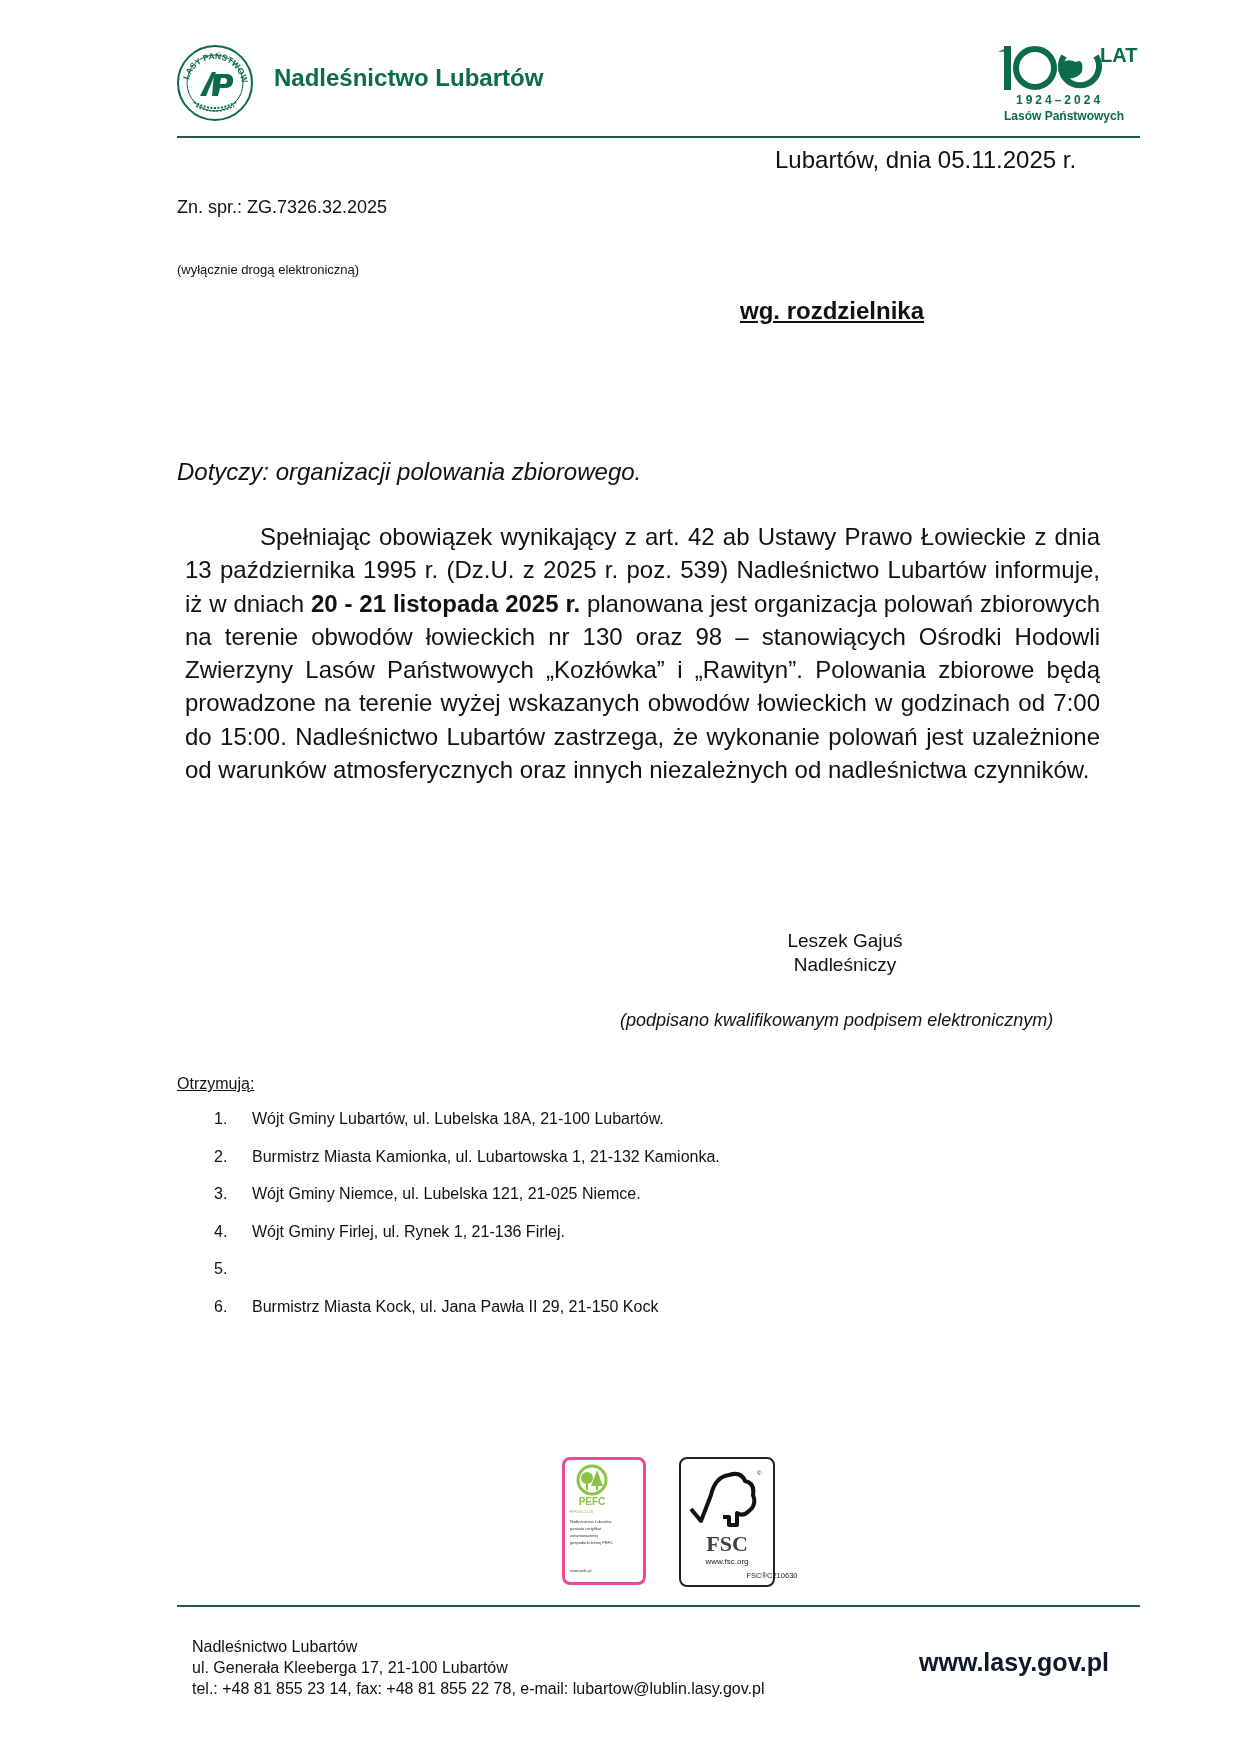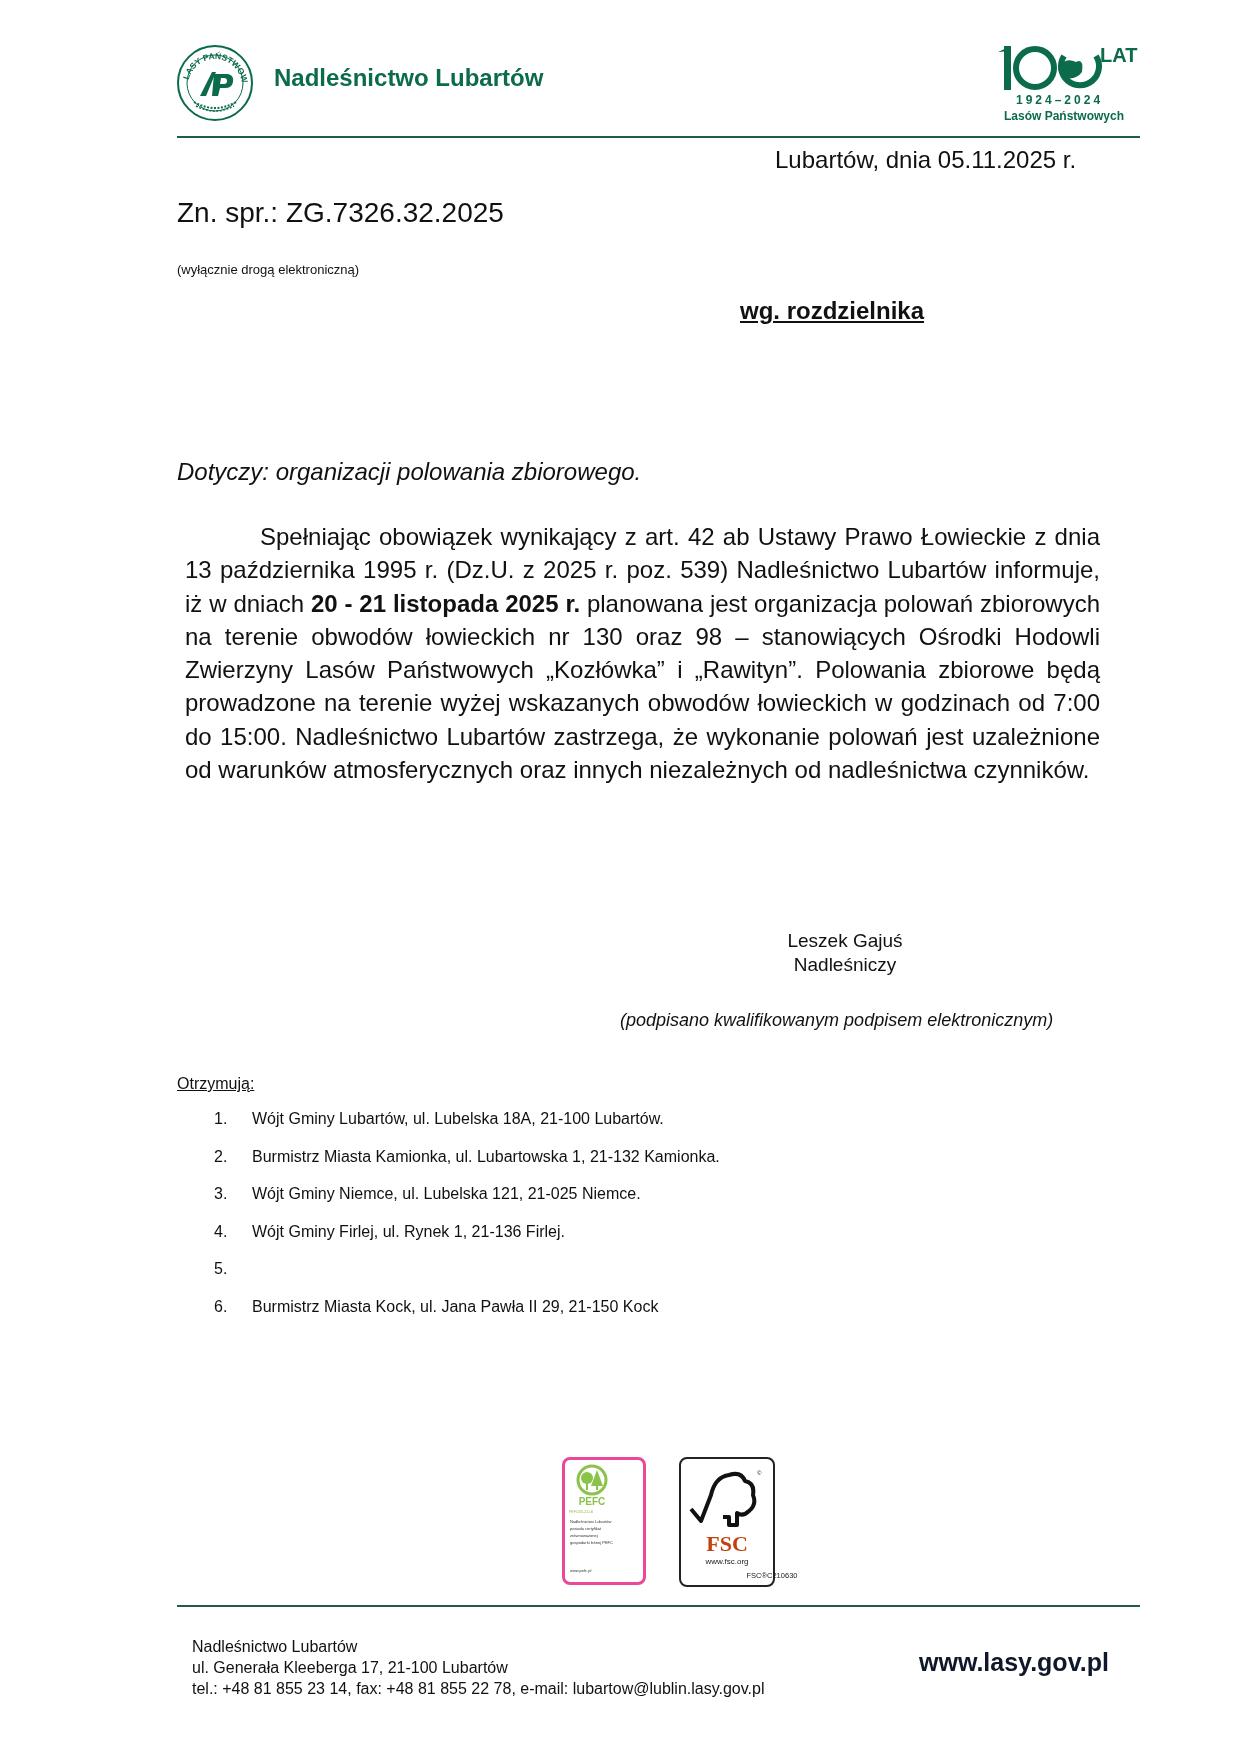--- a/index.html
+++ b/index.html
@@ -2,21 +2,21 @@
 <html><head>
 <meta charset="utf-8">
 <style>
   html, body { margin:0; padding:0; background:#ffffff; }
   body { width:1241px; height:1754px; position:relative; overflow:hidden;
          font-family:"Liberation Sans", sans-serif; color:#111; }
   .abs { position:absolute; }
   .hr { position:absolute; height:2px; background:#1f5c4a; }
   .org-name { left:274px; top:64px; font-size:24px; font-weight:bold; color:#0b6b4b; white-space:nowrap; }
   .date { left:775px; top:146px; font-size:24px; white-space:nowrap; }
-  .ref { left:177px; top:197px; font-size:28px; white-space:nowrap; }
+  .ref { left:177px; top:197px; font-size:18px; white-space:nowrap; }
   .ref-sub { left:177px; top:225px; font-size:13px; white-space:nowrap;margin-top:37px; }
   .recipient-head { left:740px; top:297px; font-size:24px; font-weight:bold; text-decoration:underline; white-space:nowrap; }
   .subject { left:177px; top:458px; font-size:24px; font-style:italic; white-space:nowrap; }
   .body-text { left:177px; top:512px; width:915px; font-size:24px; line-height:33.3px; text-align:justify; text-indent:75px; margin:8px; }
   .body-text b { font-weight:bold; }
   .sig-name { left:700px; top:929px; width:290px; text-align:center; font-size:19px; line-height:24px; }
   .sig-note { left:620px; top:1010px; font-size:18px; font-style:italic; white-space:nowrap; }
   .rec-label { left:177px; top:1075px; font-size:16px; text-decoration:underline; white-space:nowrap; }
   .rec-list { left:214px; top:1110px; list-style:none; margin:0; padding:0; font-size:16px; }
   .rec-list li { height:37.5px; display:flex; white-space:nowrap; }
@@ -113,21 +113,21 @@
   <div style="position:absolute;left:4px;top:50px;font-size:3.5px;color:#8bc34a;white-space:nowrap;">PEFC/05-21-06</div>
   <div style="position:absolute;left:5px;top:58px;width:44px;font-size:4px;line-height:7px;color:#333;">Nadleśnictwo Lubartów posiada certyfikat zrównoważonej gospodarki leśnej PEFC</div>
   <div style="position:absolute;left:5px;top:108px;font-size:4px;color:#333;">www.pefc.pl</div>
 </div>
 
 <div class="abs cert-fsc">
   <svg width="92" height="72" viewBox="0 0 92 72" style="position:absolute;left:0;top:6px;">
     <path d="M10,44 L20,56 L30,30 Q34,12 48,10 Q60,6 64,16 Q74,18 72,30 Q76,40 68,46 Q62,52 56,48 L56,60 L48,60 L48,52 L42,52" fill="none" stroke="#111" stroke-width="4" stroke-linejoin="round"></path>
     <text x="76" y="10" font-size="6" fill="#111" font-family="Liberation Sans, sans-serif">©</text>
   </svg>
-  <div style="position:absolute;left:0;width:92px;text-align:center;top:72px;font-family:'Liberation Serif',serif;font-weight:bold;font-size:22px;color:#c2410c;">FSC</div>
+  <div style="position:absolute;left:0;width:92px;text-align:center;top:72px;font-family:'Liberation Serif',serif;font-weight:bold;font-size:22px;color:#404040;">FSC</div>
   <div style="position:absolute;left:0;width:92px;text-align:center;top:98px;font-size:8px;color:#222;">www.fsc.org</div>
   <div style="position:absolute;left:0;width:92px;text-align:center;top:112px;font-size:7.5px;color:#222;padding-left:45px;">FSC®C210630</div>
 </div>
 
 <div class="hr" style="left:177px;top:1605px;width:963px;"></div>
 <div class="abs footer-lines">
   <div>Nadleśnictwo Lubartów</div>
   <div>ul. Generała Kleeberga 17, 21-100 Lubartów</div>
   <div>tel.: +48 81 855 23 14, fax: +48 81 855 22 78, e-mail: lubartow@lublin.lasy.gov.pl</div>
 </div>

